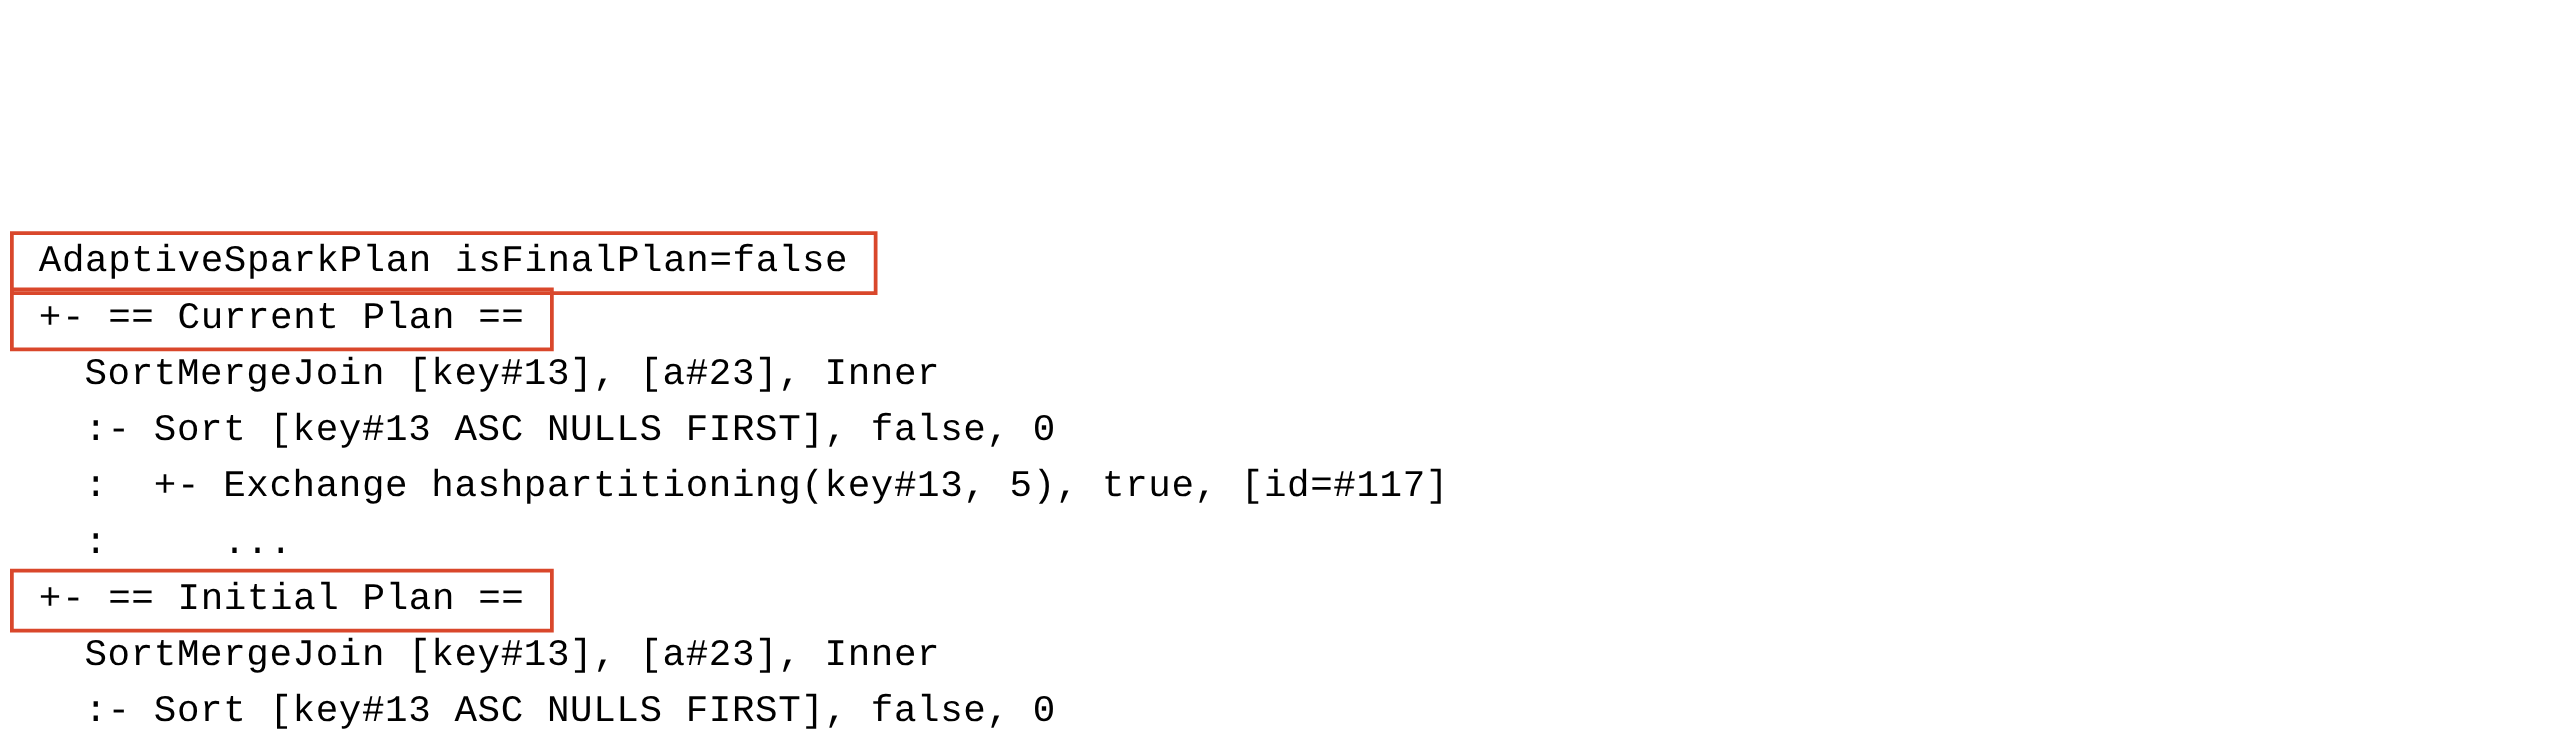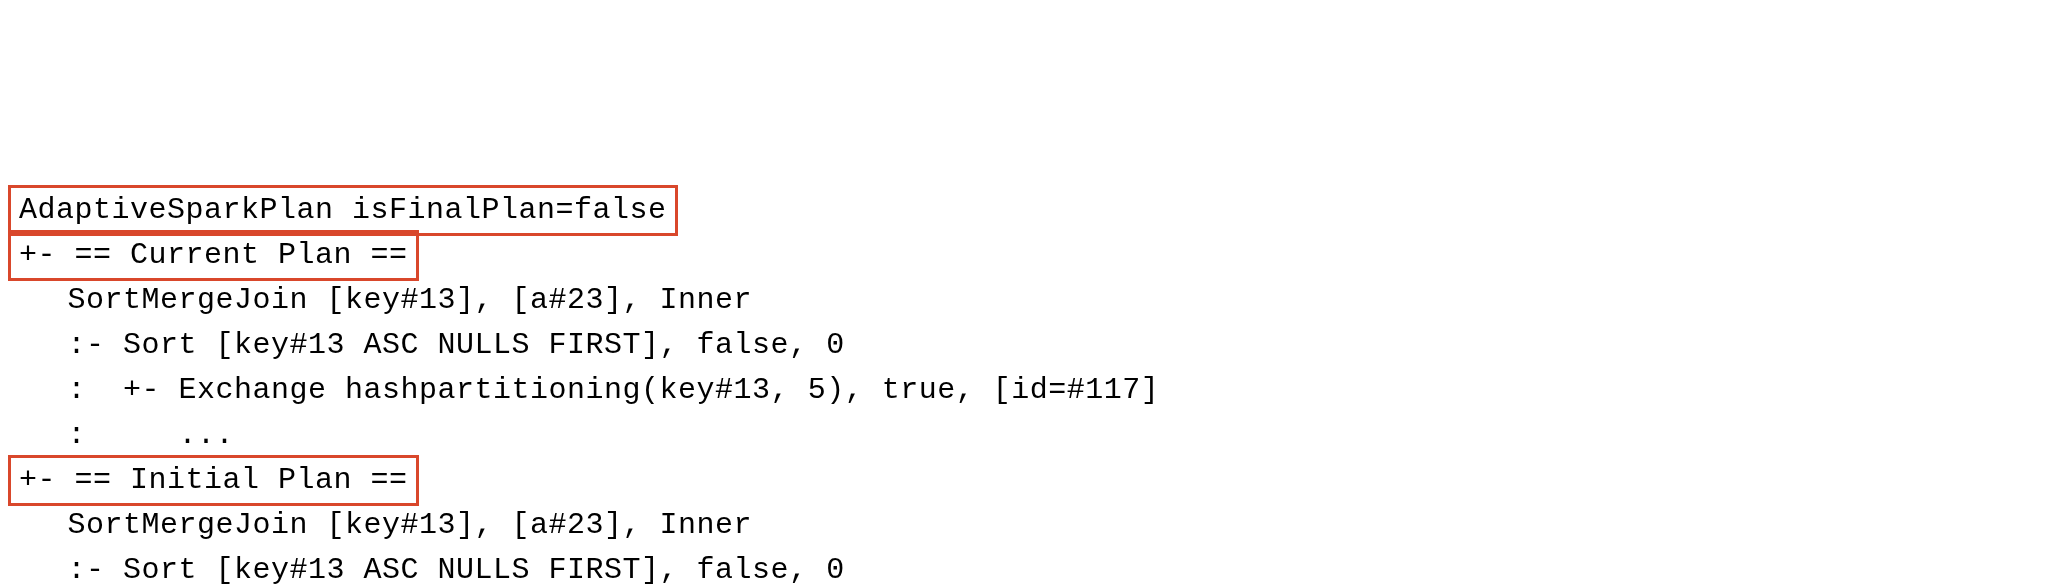--- a/index.html
+++ b/index.html
@@ -12,21 +12,21 @@
       background: #fff;
       white-space: pre;
       letter-spacing: 0.5px;
     }
     .line {
       display: block;
     }
     .hl {
       display: inline-block;
       border: 3px solid #d9472b;
-      padding: 0 8px;
+      padding: 0 20px;
       margin: -3px -4px;
       box-sizing: border-box;
     }
   </style>
 </head>
 <body>
 
 
 
 <span class="line"><span class="hl">AdaptiveSparkPlan isFinalPlan=false</span></span><span class="line"><span class="hl">+- == Current Plan ==</span></span><span class="line">   SortMergeJoin [key#13], [a#23], Inner</span><span class="line">   :- Sort [key#13 ASC NULLS FIRST], false, 0</span><span class="line">   :  +- Exchange hashpartitioning(key#13, 5), true, [id=#117]</span><span class="line">   :     ...</span><span class="line"><span class="hl">+- == Initial Plan ==</span></span><span class="line">   SortMergeJoin [key#13], [a#23], Inner</span><span class="line">   :- Sort [key#13 ASC NULLS FIRST], false, 0</span>

